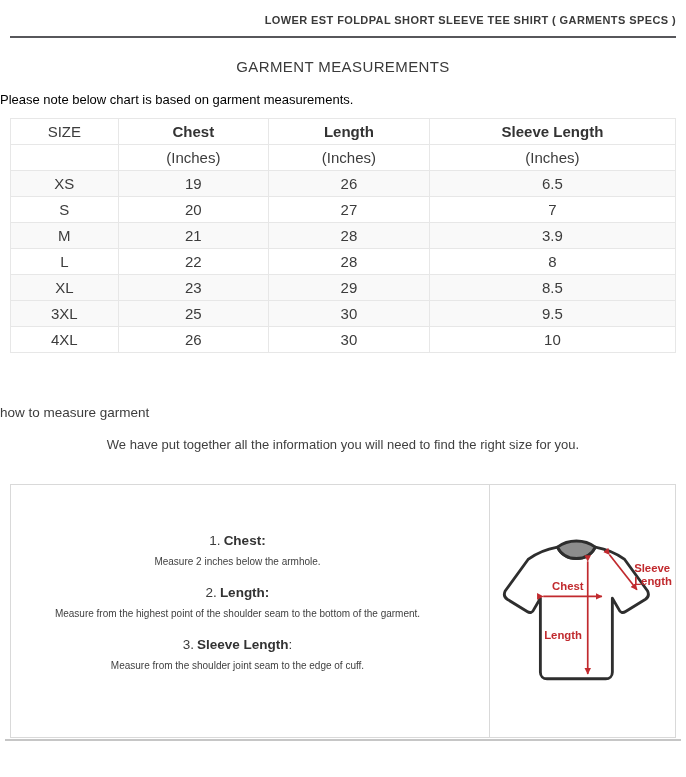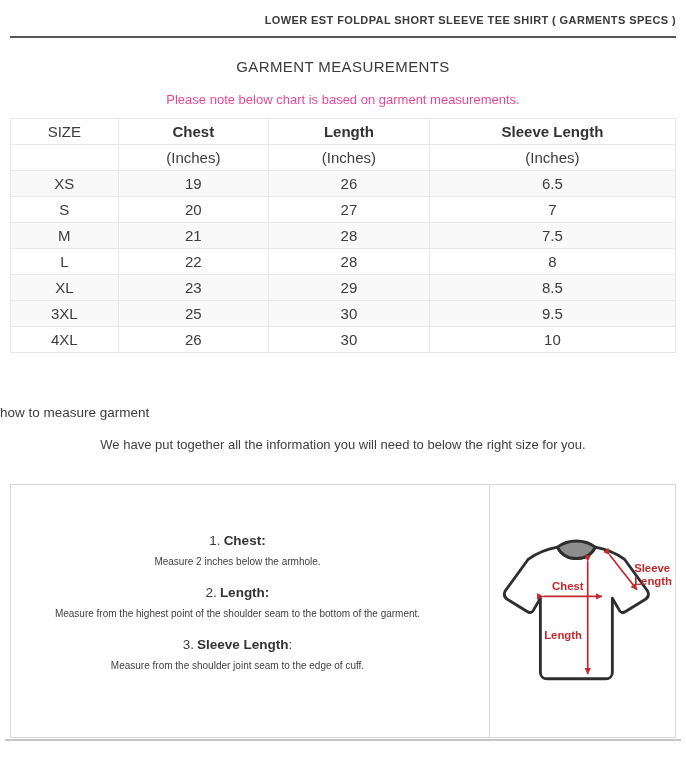--- a/index.html
+++ b/index.html
@@ -19,22 +19,22 @@
   .title-rule {
     border:none; border-top:2px solid #57575b; margin:10px 10px 0;
   }
 
   
   .gm-heading {
     margin-top:20px; text-align:center;
     font-size:15px; font-weight:400; letter-spacing:0.4px; color:#3a3a3a;
   }
   .gm-note {
-    margin-top:17px; text-align:center;
-    font-size:13px; color:#ec4899;
+    margin-top:17px; 
+    font-size:13px; color:#000000;
   }
 
   
   .size-table-wrap { margin:11px 10px 0; }
   table.size-table {
     width:100%; border-collapse:collapse; table-layout:fixed;
     border:1px solid #e3e3e3;
   }
   table.size-table td, table.size-table th {
     border:1px solid #e7e7e7;
@@ -128,21 +128,21 @@
         <tr>
           <td>S</td>
           <td>20</td>
           <td>27</td>
           <td>7</td>
         </tr>
         <tr class="alt">
           <td>M</td>
           <td>21</td>
           <td>28</td>
-          <td>7.5</td>
+          <td>3.9</td>
         </tr>
         <tr>
           <td>L</td>
           <td>22</td>
           <td>28</td>
           <td>8</td>
         </tr>
         <tr class="alt">
           <td>XL</td>
           <td>23</td>
@@ -159,21 +159,21 @@
           <td>4XL</td>
           <td>26</td>
           <td>30</td>
           <td>10</td>
         </tr>
       </tbody>
     </table>
   </div>
 
   <div class="howto-heading">how to measure garment</div>
-  <div class="howto-sub">We have put together all the information you will need to below the right size for you.</div>
+  <div class="howto-sub">We have put together all the information you will need to find the right size for you.</div>
 
   <div class="measure-box">
     <div class="steps-panel">
       <div class="step">
         <div class="step-title"><span class="step-num">1.</span><span class="term">Chest:</span><span></span></div>
         <div class="step-desc">Measure 2 inches below the armhole.</div>
       </div>
       <div class="step">
         <div class="step-title"><span class="step-num">2.</span><span class="term">Length:</span><span></span></div>
         <div class="step-desc">Measure from the highest point of the shoulder seam to the bottom of the garment.</div>

